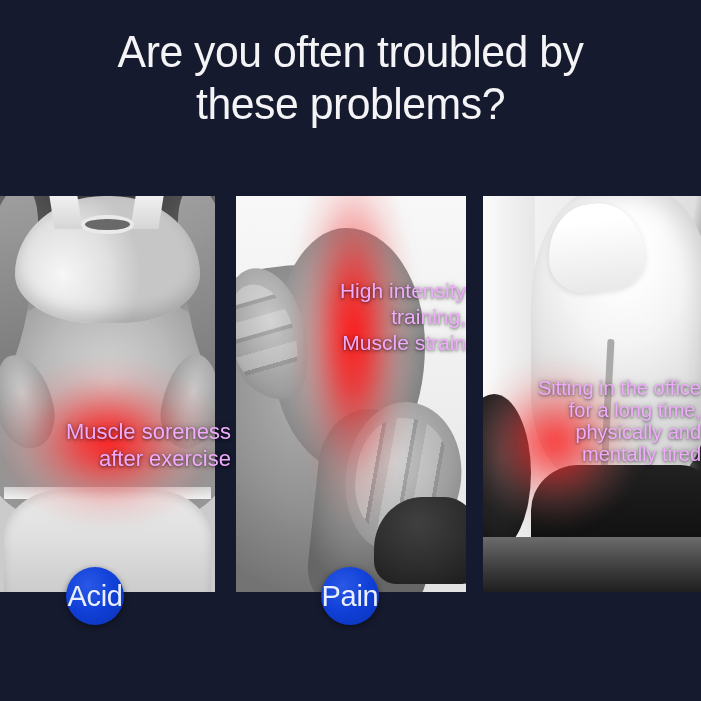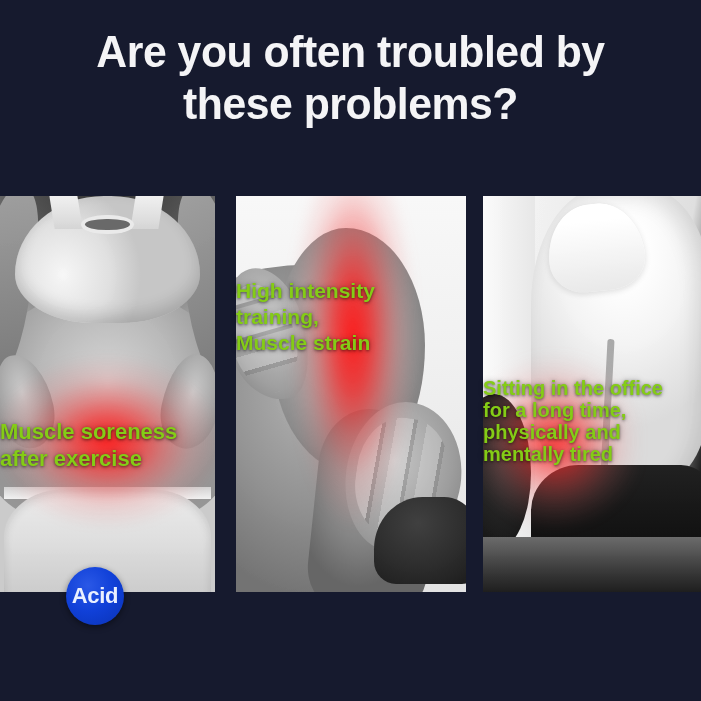--- a/index.html
+++ b/index.html
@@ -2,21 +2,21 @@
 <html><head>
 <meta charset="utf-8">
 <style>
   html,body{margin:0;padding:0;}
   body{
     width:701px;height:701px;overflow:hidden;
     background:#161a2e;
     font-family:"Liberation Sans","DejaVu Sans",sans-serif;
     position:relative;
   }
-  #stage{position:absolute;inset:0;width:643px;height:701px;font-weight:bold;}
+  #stage{position:absolute;inset:0;width:643px;height:701px;}
 
   
   .headline{
     position:absolute;left:0;top:26px;width:701px;
     text-align:center;color:#f4f4f6;
     font-size:45px;line-height:52px;
     letter-spacing:-0.5px;
     transform:scaleX(0.95);transform-origin:50% 0;
     white-space:pre-line;
   }
@@ -215,35 +215,35 @@
     left:-14%;top:40%;width:84%;height:44%;
     background:radial-gradient(ellipse 48% 50% at 56% 50%,
       rgba(255,30,30,.86) 0%, rgba(250,50,50,.62) 28%,
       rgba(246,80,80,.36) 52%, rgba(244,120,120,.15) 74%, rgba(255,180,180,0) 100%);
     filter:blur(7px);
   }
 
   
   .caption{
     position:absolute;left:0;width:100%;
-    text-align:left;color:#84cc16;
+    text-align:right;color:#f0abfc;
     white-space:pre-line;
     text-shadow:0 1px 3px rgba(0,0,0,.55), 0 0 6px rgba(0,0,0,.3);
   }
   #cap1{top:418px;font-size:22px;line-height:27px;}
   #cap2{top:278px;font-size:21px;line-height:26px;}
   #cap3{top:377px;font-size:20px;line-height:22px;}
 
   
   .badge{
     position:absolute;width:58px;height:58px;border-radius:50%;
     background:radial-gradient(circle at 38% 32%, #2a58e6 0%, #1040d8 48%, #0a32b4 100%);
     box-shadow:0 2px 6px rgba(0,0,0,.45);
     display:flex;align-items:center;justify-content:center;
-    color:#eaf0ff;font-size:22px;line-height:1;letter-spacing:-0.3px;
+    color:#eaf0ff;font-size:29px;line-height:1;letter-spacing:-0.3px;
   }
   #badge1{left:66px;top:567px;}
   #badge2{left:321px;top:567px;}
   #badge3{left:574px;top:567px;}
 </style>
 </head>
 <body>
 
 <div id="stage">
 
@@ -261,21 +261,21 @@
         <div class="p1-strapR"></div>
         <div class="p1-braHole"></div>
       </div>
       <div class="p1-waistband"></div>
       <div class="p1-shorts"></div>
       <div class="p1-handL"></div>
       <div class="p1-handR"></div>
     </div>
     <div class="glow" id="glow1"></div>
   </div>
-  <div class="caption" id="cap1" style="left:0;width:215px;">Muscle soreness
+  <div class="caption" id="cap1" style="left:0;width:215px;padding-left:16px;">Muscle soreness
 after exercise</div>
 
   <div class="panel" id="panel2">
     <div class="photo">
       <div class="p2-bg"></div>
       <div class="p2-thigh"></div>
       <div class="p2-knee"></div>
       <div class="p2-shin"></div>
       <div class="p2-handBot"></div>
       <div class="p2-fingers2"></div>
@@ -304,14 +304,17 @@
     <div class="glow" id="glow3"></div>
   </div>
   <div class="caption" id="cap3" style="left:483px;width:218px;">Sitting in the office
 for a long time,
 physically and
 mentally tired</div>
 
   <div class="badge" id="badge1">
     <span>Acid</span>
   </div>
+  <div class="badge" id="badge2">
+    <span>Pain</span>
+  </div>
 
 </div>
 
 </body></html>

